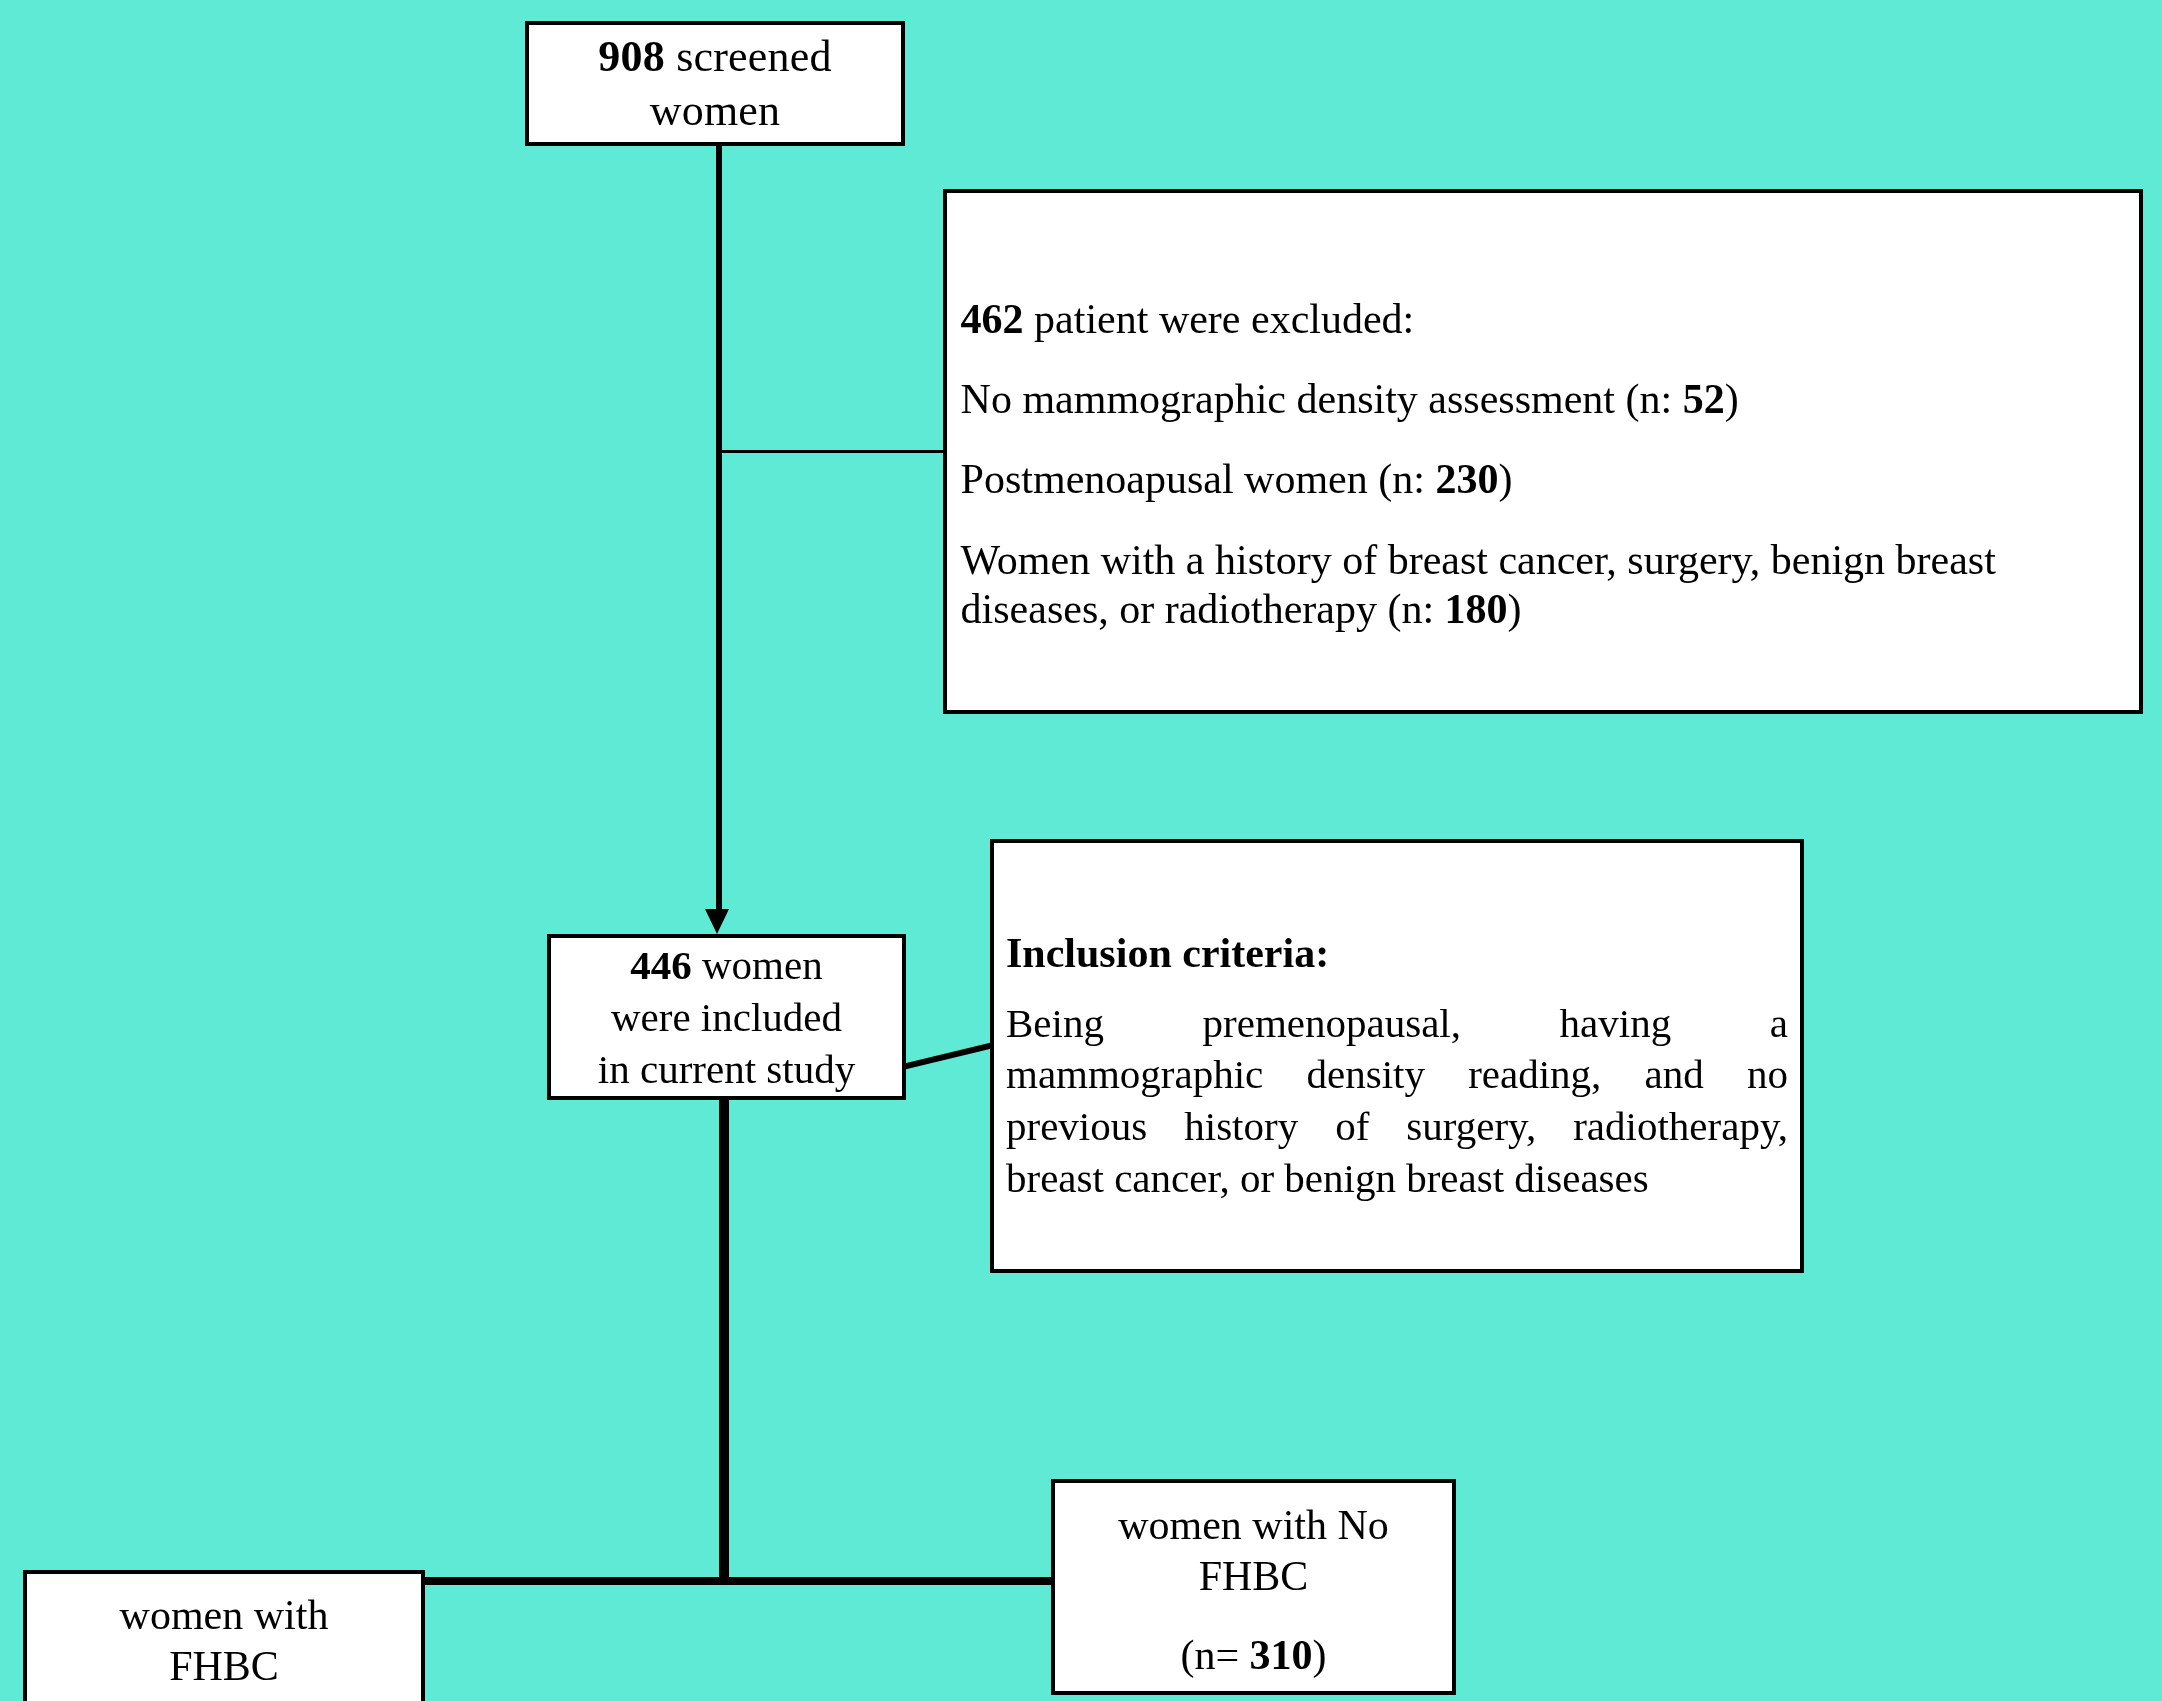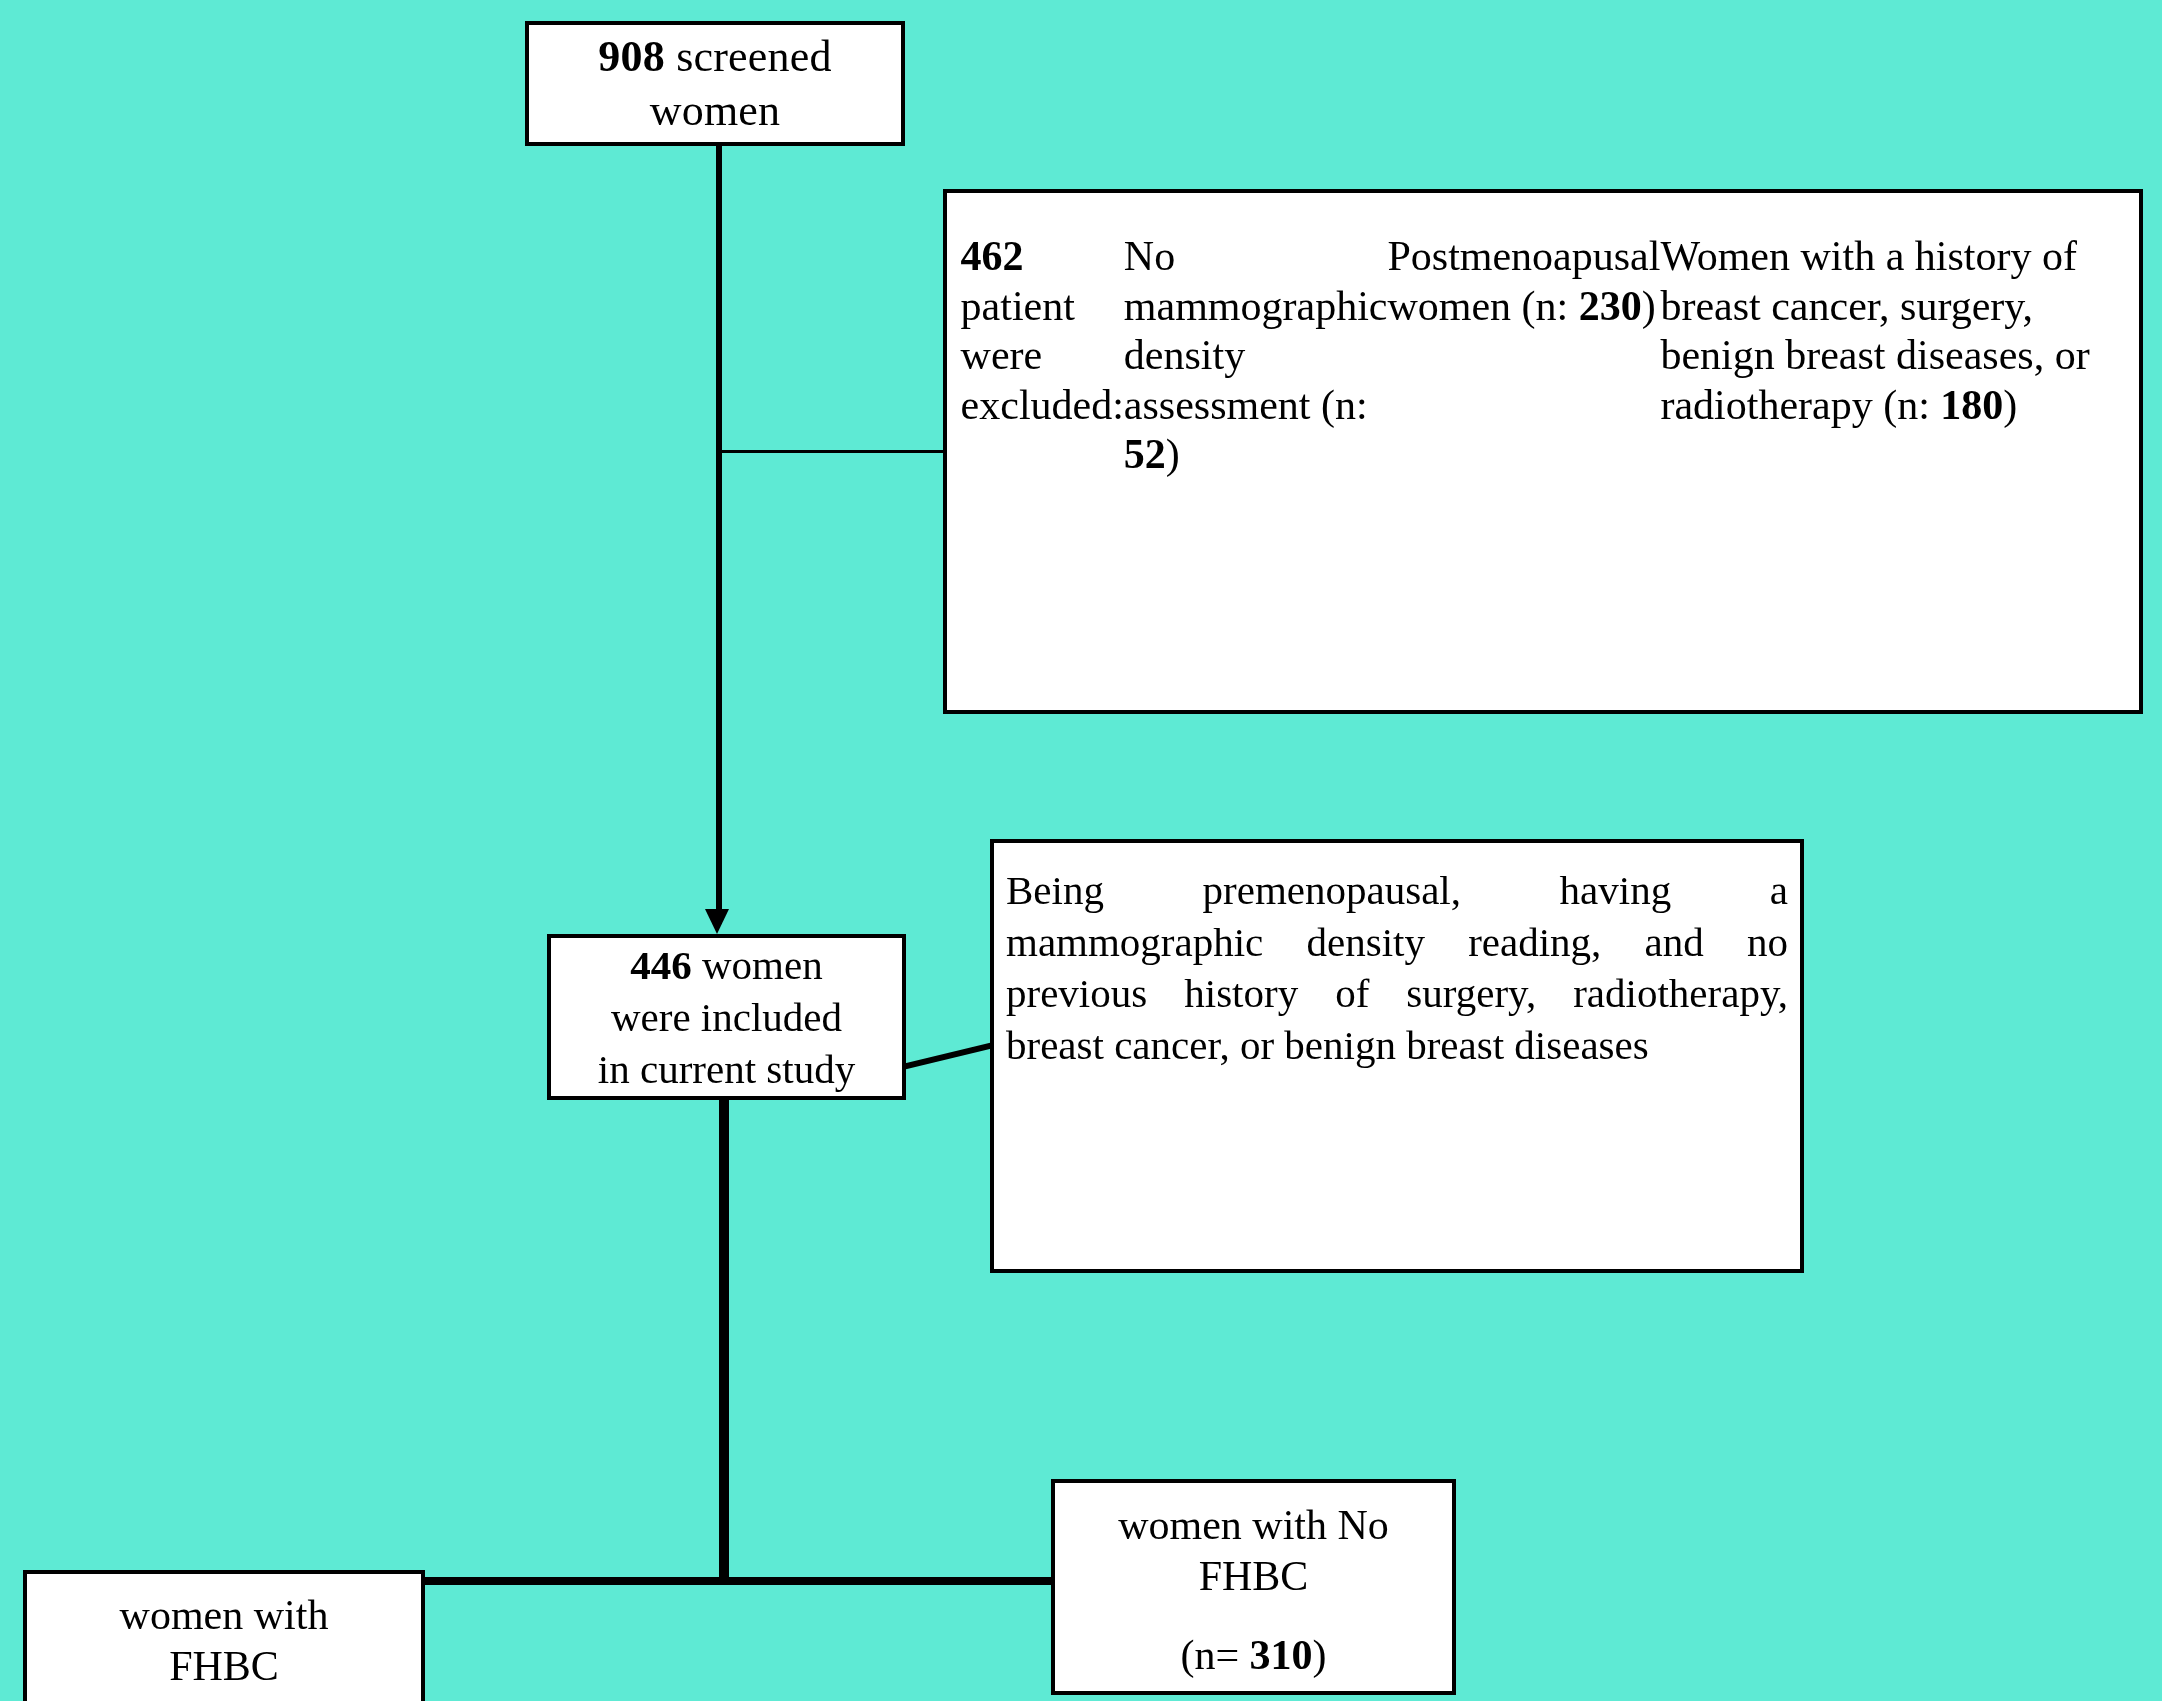--- a/index.html
+++ b/index.html
@@ -28,21 +28,21 @@
     display: flex;
     flex-direction: column;
     justify-content: center;
     align-items: center;
     width: 100%;
     height: 100%;
     text-align: center;
   }
   .left-txt {
     display: flex;
-    flex-direction: row;
+    flex-direction: column;
     justify-content: center;
     width: 100%;
     height: 100%;
     text-align: left;
   }
 
   .line {
     position: absolute;
     background: #000000;
   }
@@ -146,20 +146,21 @@
     <div class="left-txt">
       <p class="para"><b>462</b><span> patient were excluded:</span></p>
       <p class="para"><span>No mammographic density assessment (n: </span><b>52</b><span>)</span></p>
       <p class="para"><span>Postmenoapusal women (n: </span><b>230</b><span>)</span></p>
       <p class="para"><span>Women with a history of breast cancer, surgery, benign breast diseases, or radiotherapy (n: </span><b>180</b><span>)</span></p>
     </div>
   </div>
 
   <div class="node" id="box-inclusion">
     <div class="left-txt">
+      <p class="head">Inclusion criteria:</p>
       <p class="body">Being premenopausal, having a mammographic density reading, and no previous history of surgery, radiotherapy, breast cancer, or benign breast diseases</p>
     </div>
   </div>
 
   <div class="node" id="box-included">
     <div class="center-txt">
       <div class="ln"><b>446</b><span> women</span></div>
       <div class="ln">were included</div>
       <div class="ln">in current study</div>
     </div>

